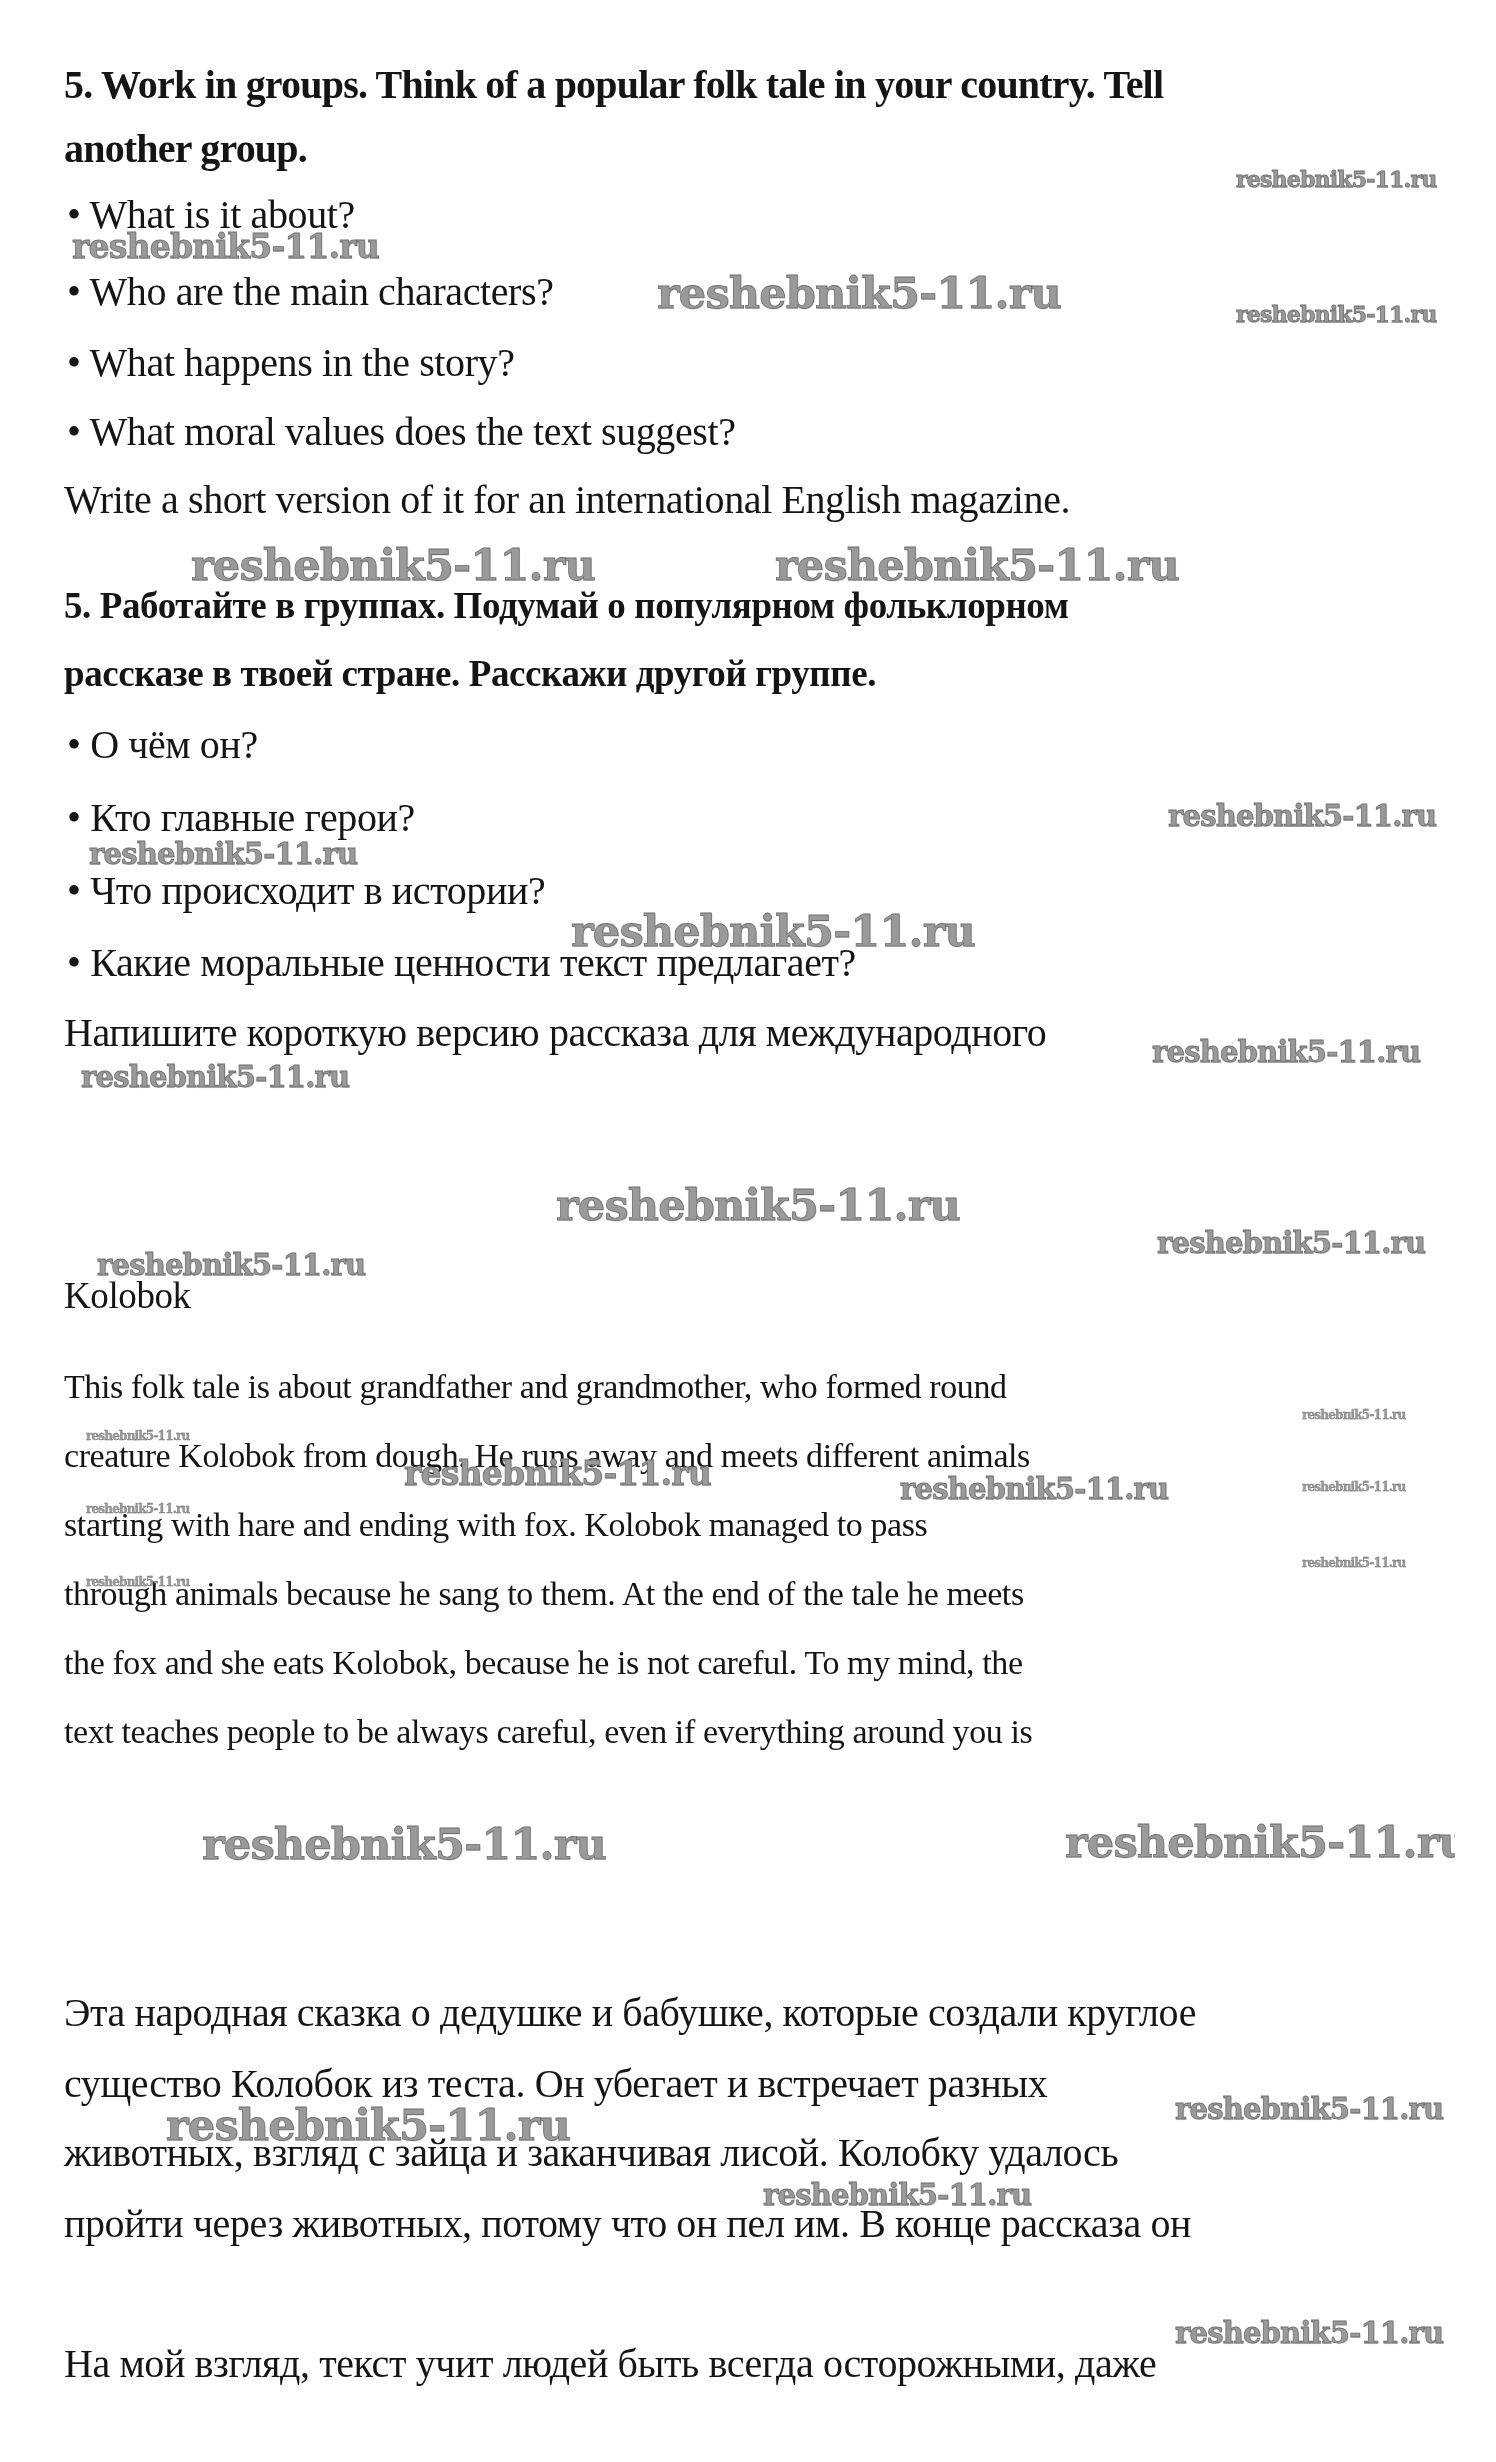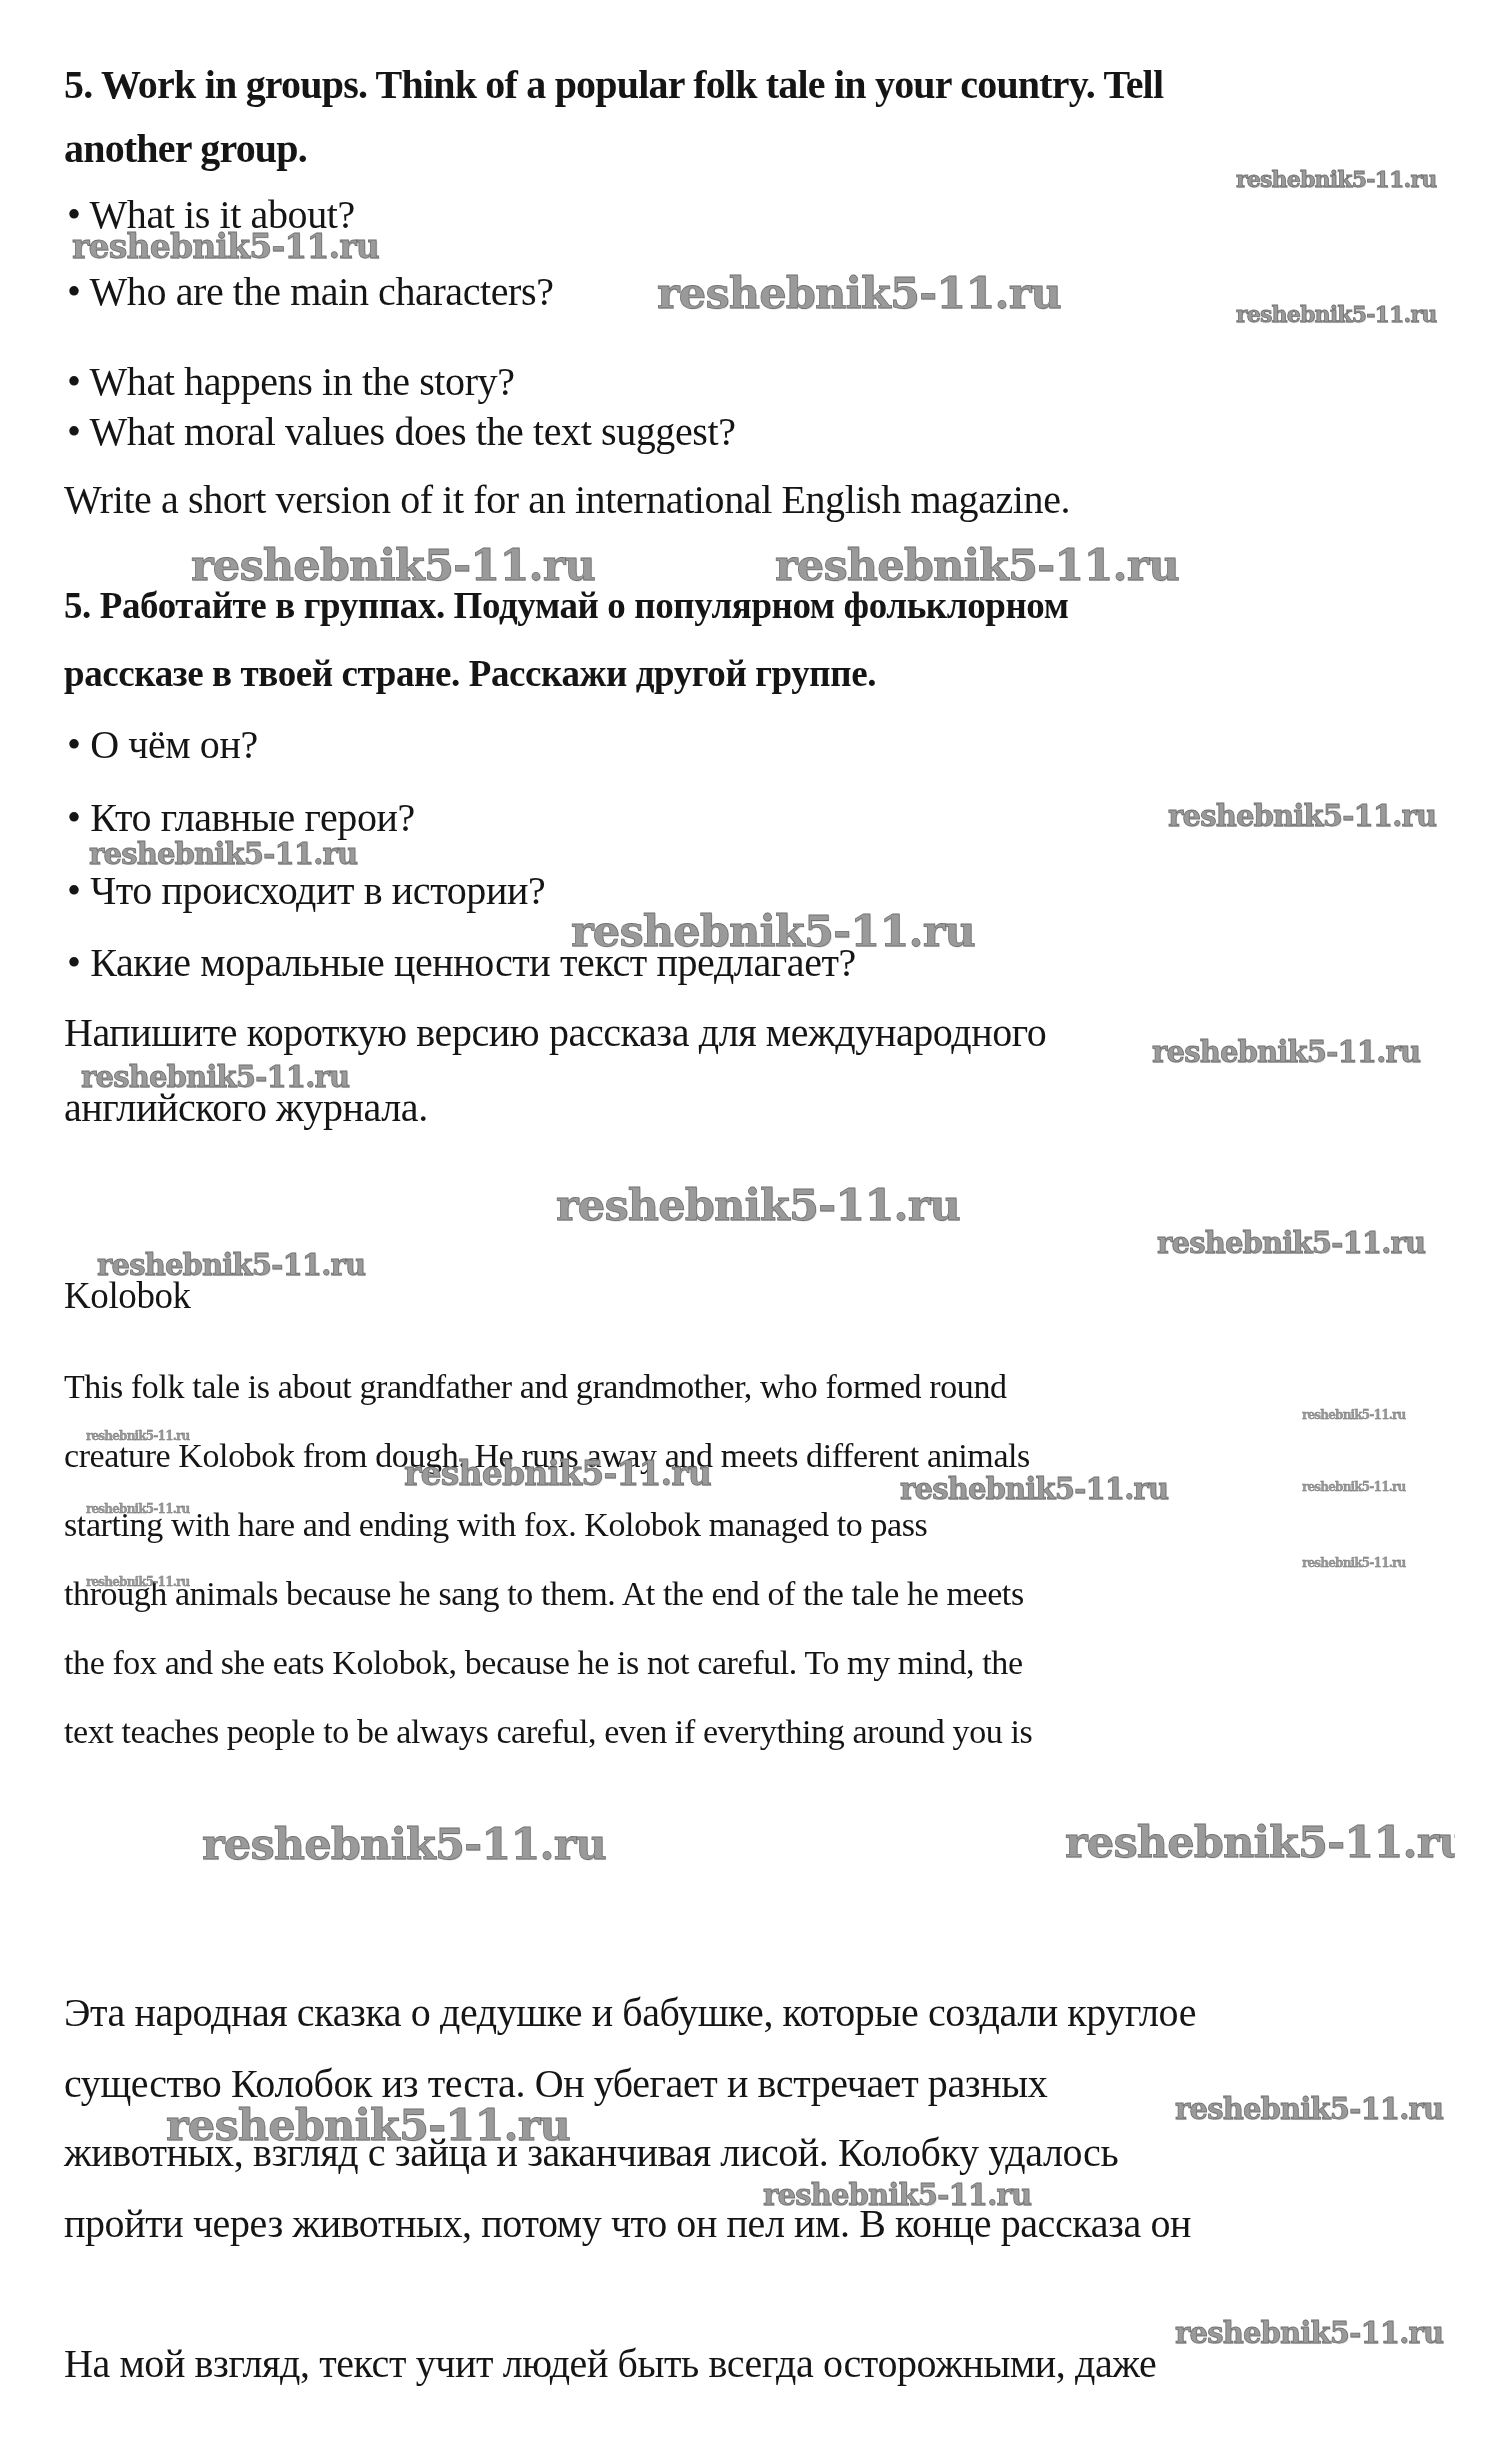--- a/index.html
+++ b/index.html
@@ -36,32 +36,31 @@
 </style>
 </head>
 <body>
 
 <div class="page">
 
   <div class="ln en-task ttl" style="left:64px;top:61px">5. Work in groups. Think of a popular folk tale in your country. Tell</div>
   <div class="ln en-task ttl" style="left:64px;top:125px">another group.</div>
   <div class="ln en-task" style="left:67px;top:191px">• What is it about?</div>
   <div class="ln en-task" style="left:67px;top:268px">• Who are the main characters?</div>
-  <div class="ln en-task" style="left:67px;top:358px">• What happens in the story?</div>
+  <div class="ln en-task" style="left:67px;top:339px">• What happens in the story?</div>
   <div class="ln en-task" style="left:67px;top:408px">• What moral values does the text suggest?</div>
   <div class="ln en-task" style="left:64px;top:476px">Write a short version of it for an international English magazine.</div>
 
   <div class="ln ru-head" style="left:64px;top:584px">5. Работайте в группах. Подумай о популярном фольклорном</div>
   <div class="ln ru-head" style="left:64px;top:652px">рассказе в твоей стране. Расскажи другой группе.</div>
   <div class="ln ru" style="left:67px;top:721px">• О чём он?</div>
   <div class="ln ru" style="left:67px;top:794px">• Кто главные герои?</div>
   <div class="ln ru" style="left:67px;top:867px">• Что происходит в истории?</div>
   <div class="ln ru" style="left:67px;top:939px">• Какие моральные ценности текст предлагает?</div>
   <div class="ln ru" style="left:64px;top:1009px">Напишите короткую версию рассказа для международного</div>
-  <div class="ln ru" style="left:64px;top:1084px">английского журнала.</div>
 
   <div class="ln kolobok" style="left:64px;top:1274px">Kolobok</div>
 
   <div class="ln en-para" style="left:64px;top:1367px">This folk tale is about grandfather and grandmother, who formed round</div>
   <div class="ln en-para" style="left:64px;top:1436px">creature Kolobok from dough. He runs away and meets different animals</div>
   <div class="ln en-para" style="left:64px;top:1505px">starting with hare and ending with fox. Kolobok managed to pass</div>
   <div class="ln en-para" style="left:64px;top:1574px">through animals because he sang to them. At the end of the tale he meets</div>
   <div class="ln en-para" style="left:64px;top:1643px">the fox and she eats Kolobok, because he is not careful. To my mind, the</div>
   <div class="ln en-para" style="left:64px;top:1712px">text teaches people to be always careful, even if everything around you is</div>
 

